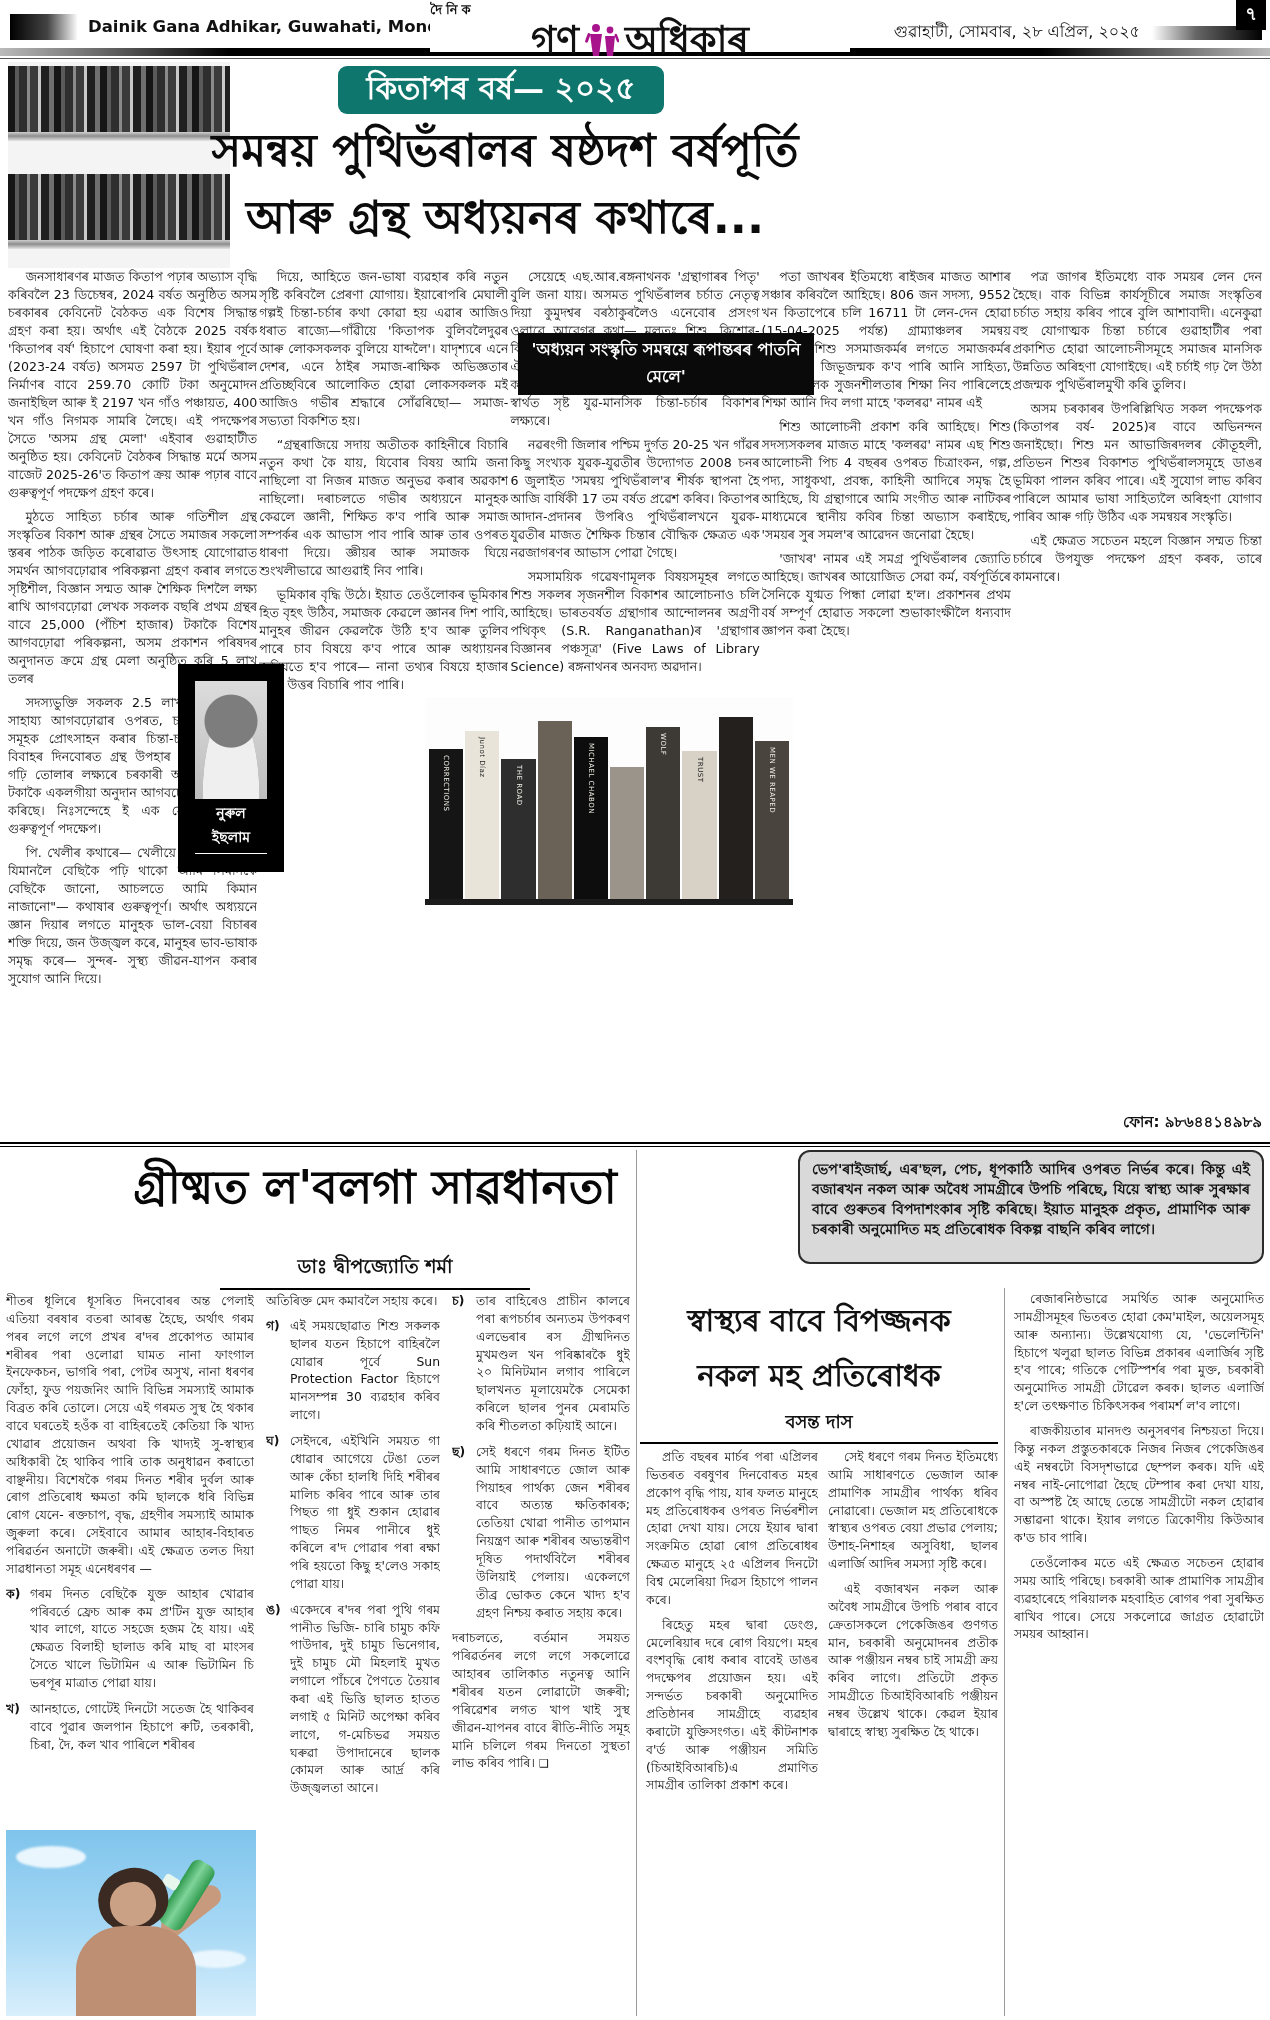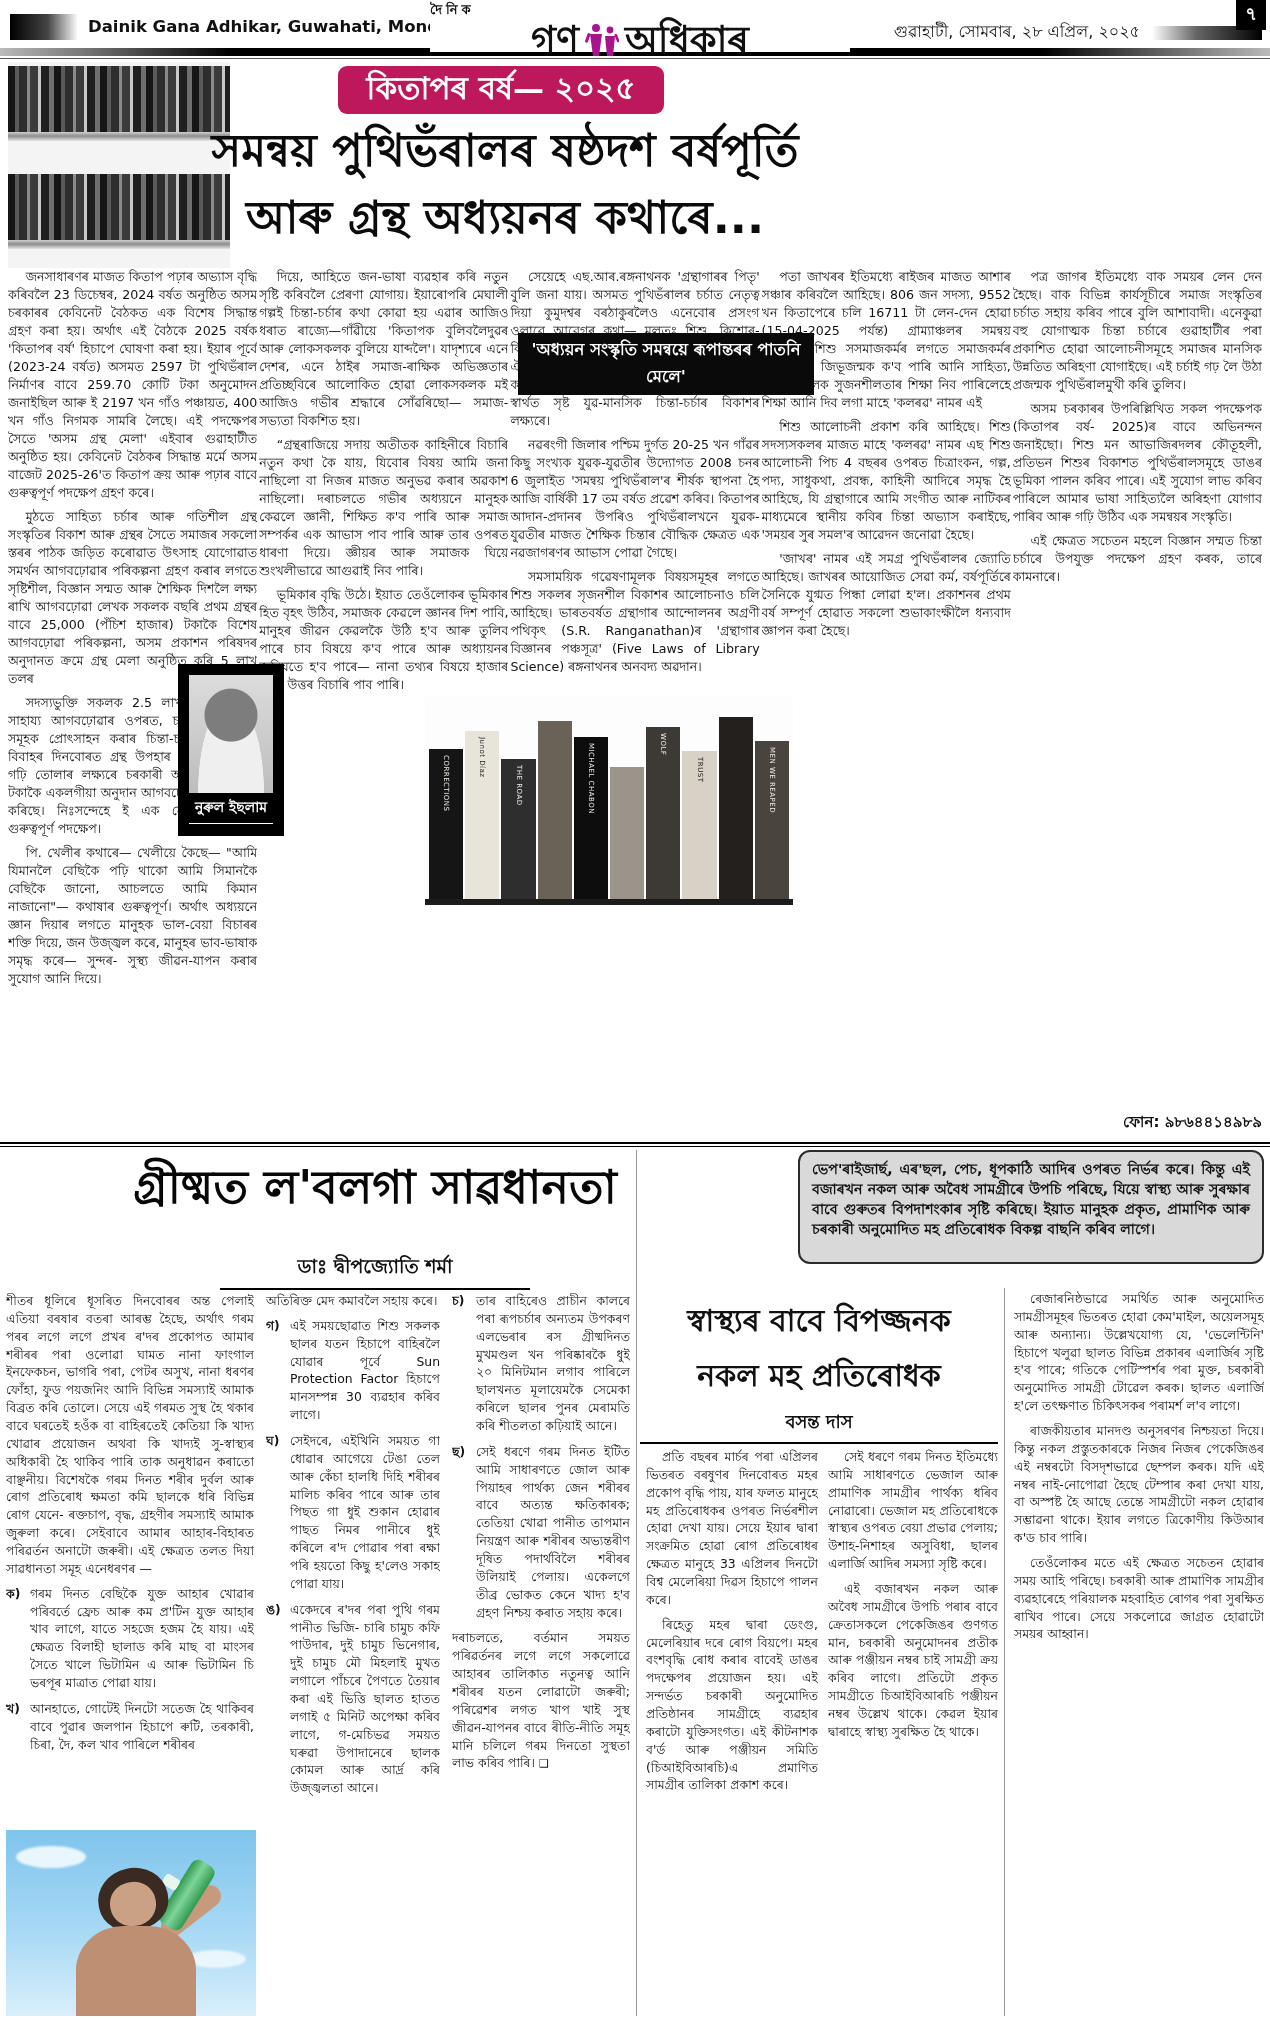--- a/index.html
+++ b/index.html
@@ -23,31 +23,31 @@
     font-size:18px;font-weight:bold;display:flex;align-items:center;justify-content:center;}
   .hdr-rule{position:absolute;left:0;top:48px;width:100%;height:8px;
     background:linear-gradient(90deg,#bbb 0%,#000 18%,#000 82%,#bbb 100%);}
   .hdr-rule2{position:absolute;left:0;top:58px;width:100%;height:1px;background:#555;}
   
   .bookshelf{position:absolute;left:8px;top:62px;width:222px;height:206px;background:#f4f4f4;overflow:hidden;}
   .shelf-books{position:absolute;left:0;width:100%;height:66px;
     background:repeating-linear-gradient(90deg,#161616 0 7px,#5a5a5a 7px 11px,#2e2e2e 11px 19px,#8a8a8a 19px 22px,#3b3b3b 22px 30px,#c9c9c9 30px 33px,#1f1f1f 33px 41px,#6f6f6f 41px 46px);}
   .shelf-board{position:absolute;left:0;width:100%;height:9px;
     background:linear-gradient(180deg,#cfcfcf,#8d8d8d 45%,#e6e6e6);}
-  .kicker{position:absolute;left:338px;top:66px;width:326px;height:48px;background:#be185d;border-radius:9px;
+  .kicker{position:absolute;left:338px;top:66px;width:326px;height:48px;background:#0f766e;border-radius:9px;
     color:#fff;font-size:31px;font-weight:800;display:flex;align-items:center;justify-content:center;}
   .a1-head{position:absolute;left:205px;top:118px;width:600px;text-align:center;
     font-size:45px;line-height:1.48;font-weight:700;color:#0b0b0b;letter-spacing:0;}
   .pull-quote{position:absolute;left:518px;top:333px;width:296px;background:#0a0a0a;color:#fff;
     font-size:16.5px;font-weight:bold;text-align:center;padding:4px 6px;z-index:6;}
   
   .a1-cols{position:absolute;left:8px;top:268px;width:1254px;height:872px;display:flex;gap:2px;}
   .col{flex:1;font-size:12.6px;line-height:1.43;text-align:justify;overflow:hidden;}
   .col p{margin:0 0 6px 0;text-indent:1.4em;}
-  .author-photo{position:absolute;left:178px;top:664px;width:106px;background:#000;padding:11px;z-index:7;}
+  .author-photo{position:absolute;left:178px;top:664px;width:106px;background:#000;padding:17px;z-index:7;}
   .author-img{width:100%;height:118px;background:
       radial-gradient(circle at 50% 34%, #7d7d7d 0 26px, transparent 27px),
       radial-gradient(ellipse at 50% 100%, #efefef 0 55%, transparent 56%),
       linear-gradient(180deg,#dcdcdc,#bdbdbd);}
   .author-cap{color:#fff;font-size:14px;font-weight:bold;text-align:center;padding:3px 0 2px;}
   .author-rule{height:3px;background:#fff;border-top:1px solid #000;border-bottom:1px solid #000;}
   .books-row{position:absolute;left:425px;top:697px;width:368px;height:208px;background:#fdfdfd;z-index:6;
     display:flex;align-items:flex-end;gap:2px;padding:0 4px;border-bottom:6px solid #1c1c1c;overflow:hidden;}
   .spine{flex:1;display:flex;align-items:flex-start;justify-content:center;overflow:hidden;}
   .spine span{writing-mode:vertical-rl;font-size:7px;letter-spacing:.5px;white-space:nowrap;padding-top:6px;}
@@ -267,21 +267,21 @@
   </div>
 
   <div class="a3-introbox">ভেপ'ৰাইজাৰ্ছ, এৰ'ছল, পেচ, ধূপকাঠি আদিৰ ওপৰত নিৰ্ভৰ কৰে। কিন্তু এই বজাৰখন নকল আৰু অবৈধ সামগ্ৰীৰে উপচি পৰিছে, যিয়ে স্বাস্থ্য আৰু সুৰক্ষাৰ বাবে গুৰুতৰ বিপদাশংকাৰ সৃষ্টি কৰিছে। ইয়াত মানুহক প্ৰকৃত, প্ৰামাণিক আৰু চৰকাৰী অনুমোদিত মহ প্ৰতিৰোধক বিকল্প বাছনি কৰিব লাগে।</div>
   <div class="a3-head">
     <div>স্বাস্থ্যৰ বাবে বিপজ্জনক</div>
     <div>নকল মহ প্ৰতিৰোধক</div>
   </div>
   <div class="a3-byline">বসন্ত দাস</div>
 
   <div class="a3col" style="left:646px;top:1448px;width:172px;height:568px;">
-    <p>প্ৰতি বছৰৰ মাৰ্চৰ পৰা এপ্ৰিলৰ ভিতৰত বৰষুণৰ দিনবোৰত মহৰ প্ৰকোপ বৃদ্ধি পায়, যাৰ ফলত মানুহে মহ প্ৰতিৰোধকৰ ওপৰত নিৰ্ভৰশীল হোৱা দেখা যায়। সেয়ে ইয়াৰ দ্বাৰা সংক্ৰমিত হোৱা ৰোগ প্ৰতিৰোধৰ ক্ষেত্ৰত মানুহে 33 এপ্ৰিলৰ দিনটো বিশ্ব মেলেৰিয়া দিৱস হিচাপে পালন কৰে।</p>
+    <p>প্ৰতি বছৰৰ মাৰ্চৰ পৰা এপ্ৰিলৰ ভিতৰত বৰষুণৰ দিনবোৰত মহৰ প্ৰকোপ বৃদ্ধি পায়, যাৰ ফলত মানুহে মহ প্ৰতিৰোধকৰ ওপৰত নিৰ্ভৰশীল হোৱা দেখা যায়। সেয়ে ইয়াৰ দ্বাৰা সংক্ৰমিত হোৱা ৰোগ প্ৰতিৰোধৰ ক্ষেত্ৰত মানুহে ২৫ এপ্ৰিলৰ দিনটো বিশ্ব মেলেৰিয়া দিৱস হিচাপে পালন কৰে।</p>
     <p>ৰিহেতু মহৰ দ্বাৰা ডেংগু, মেলেৰিয়াৰ দৰে ৰোগ বিয়পে। মহৰ বংশবৃদ্ধি ৰোধ কৰাৰ বাবেই ডাঙৰ পদক্ষেপৰ প্ৰয়োজন হয়। এই সন্দৰ্ভত চৰকাৰী অনুমোদিত প্ৰতিষ্ঠানৰ সামগ্ৰীহে ব্যৱহাৰ কৰাটো যুক্তিসংগত। এই কীটনাশক ব'ৰ্ড আৰু পঞ্জীয়ন সমিতি (চিআইবিআৰচি)এ প্ৰমাণিত সামগ্ৰীৰ তালিকা প্ৰকাশ কৰে।</p>
   </div>
   <div class="a3col" style="left:828px;top:1448px;width:170px;height:568px;">
     <p>সেই ধৰণে গৰম দিনত ইতিমধ্যে আমি সাধাৰণতে ভেজাল আৰু প্ৰামাণিক সামগ্ৰীৰ পাৰ্থক্য ধৰিব নোৱাৰো। ভেজাল মহ প্ৰতিৰোধকে স্বাস্থ্যৰ ওপৰত বেয়া প্ৰভাৱ পেলায়; উশাহ-নিশাহৰ অসুবিধা, ছালৰ এলাৰ্জি আদিৰ সমস্যা সৃষ্টি কৰে।</p>
     <p>এই বজাৰখন নকল আৰু অবৈধ সামগ্ৰীৰে উপচি পৰাৰ বাবে ক্ৰেতাসকলে পেকেজিঙৰ গুণগত মান, চৰকাৰী অনুমোদনৰ প্ৰতীক আৰু পঞ্জীয়ন নম্বৰ চাই সামগ্ৰী ক্ৰয় কৰিব লাগে। প্ৰতিটো প্ৰকৃত সামগ্ৰীতে চিআইবিআৰচি পঞ্জীয়ন নম্বৰ উল্লেখ থাকে। কেৱল ইয়াৰ দ্বাৰাহে স্বাস্থ্য সুৰক্ষিত হৈ থাকে।</p>
   </div>
   <div class="a3col" style="left:1014px;top:1290px;width:250px;height:726px;">
     <p>ৰেজাৰনিষ্ঠভাৱে সমৰ্থিত আৰু অনুমোদিত সামগ্ৰীসমূহৰ ভিতৰত হোৱা কেম'মাইল, অয়েলসমূহ আৰু অন্যান্য। উল্লেখযোগ্য যে, 'ভেলেন্টিনি' হিচাপে খলুৱা ছালত বিভিন্ন প্ৰকাৰৰ এলাৰ্জিৰ সৃষ্টি হ'ব পাৰে; গতিকে পেটিস্পৰ্শৰ পৰা মুক্ত, চৰকাৰী অনুমোদিত সামগ্ৰী টোৱেল কৰক। ছালত এলাৰ্জি হ'লে তৎক্ষণাত চিকিৎসকৰ পৰামৰ্শ ল'ব লাগে।</p>
     <p>ৰাজকীয়তাৰ মানদণ্ড অনুসৰণৰ নিশ্চয়তা দিয়ে। কিন্তু নকল প্ৰস্তুতকাৰকে নিজৰ নিজৰ পেকেজিঙৰ এই নম্বৰটো বিসদৃশভাৱে ছেম্পল কৰক। যদি এই নম্বৰ নাই-নোপোৱা হৈছে টেম্পাৰ কৰা দেখা যায়, বা অস্পষ্ট হৈ আছে তেন্তে সামগ্ৰীটো নকল হোৱাৰ সম্ভাৱনা থাকে। ইয়াৰ লগতে ত্ৰিকোণীয় কিউআৰ ক'ড চাব পাৰি।</p>
     <p>তেওঁলোকৰ মতে এই ক্ষেত্ৰত সচেতন হোৱাৰ সময় আহি পৰিছে। চৰকাৰী আৰু প্ৰামাণিক সামগ্ৰীৰ ব্যৱহাৰেহে পৰিয়ালক মহবাহিত ৰোগৰ পৰা সুৰক্ষিত ৰাখিব পাৰে। সেয়ে সকলোৱে জাগ্ৰত হোৱাটো সময়ৰ আহ্বান।</p>

